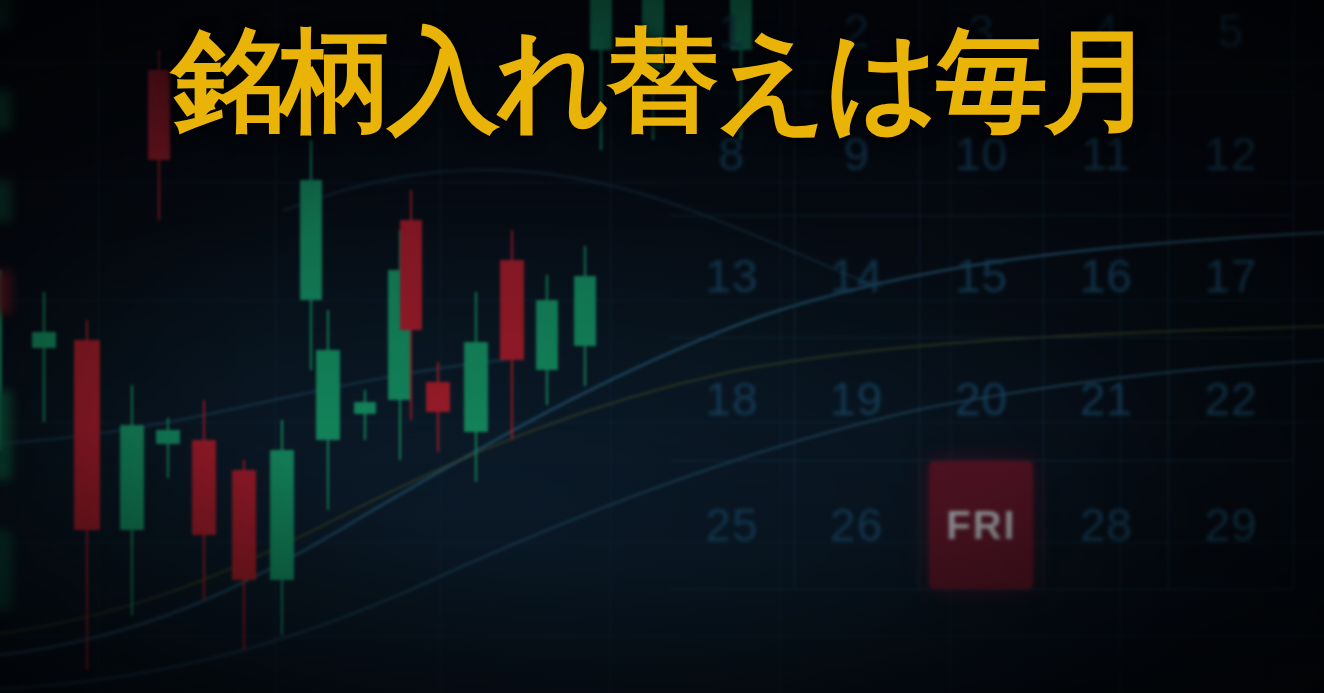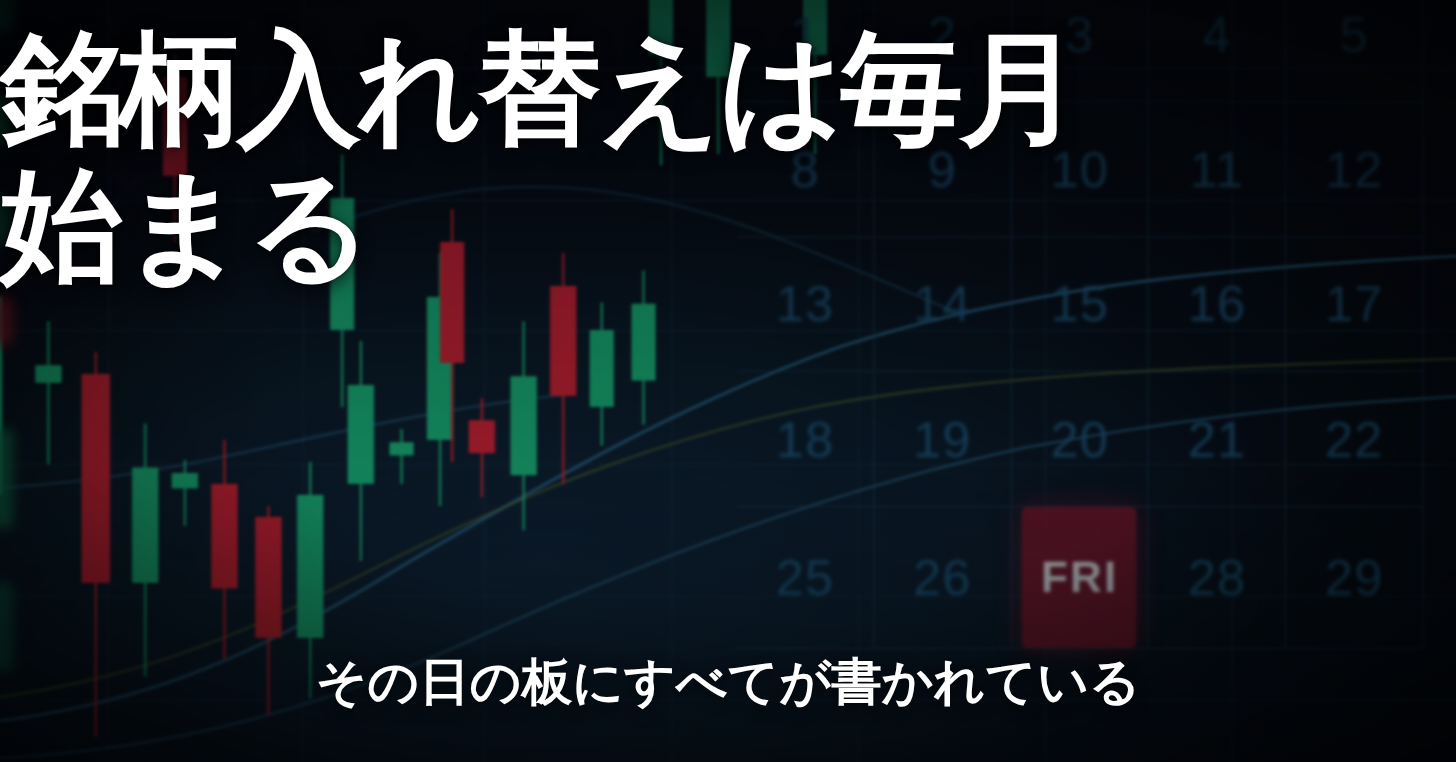--- a/index.html
+++ b/index.html
@@ -136,21 +136,22 @@
     position: absolute;
     inset: 0;
     display: flex;
     flex-direction: column;
     align-items: center;
     padding-top: 18px;
     box-sizing: border-box;
   }
   .headline {
     width: 100%;
-    color: #ffffff;
+    text-align: center;
+    color: #eab308;
     font-weight: 700;
     font-size: 112px;
     line-height: 1.12;
     letter-spacing: -1px;
     text-shadow: 0 3px 16px rgba(0,0,0,.75), 0 0 3px rgba(0,0,0,.6);
   }
   .headline .ln { display: block; white-space: nowrap; }
   .headline .ln1, .headline .ln2 { letter-spacing: -4px; }
 
   .subtitle {
@@ -383,18 +384,16 @@
       </div>
     </div>
   </div>
 
   <div class="scrim"></div>
   <div class="vignette"></div>
 
   <div class="content">
     <div class="headline">
       <span class="ln ln1">銘柄入れ替えは毎月</span>
-      <span class="ln ln3">始まる</span>
     </div>
   </div>
 
-  <div class="subtitle">その日の板にすべてが書かれている</div>
 </div>
 
 </body></html>

